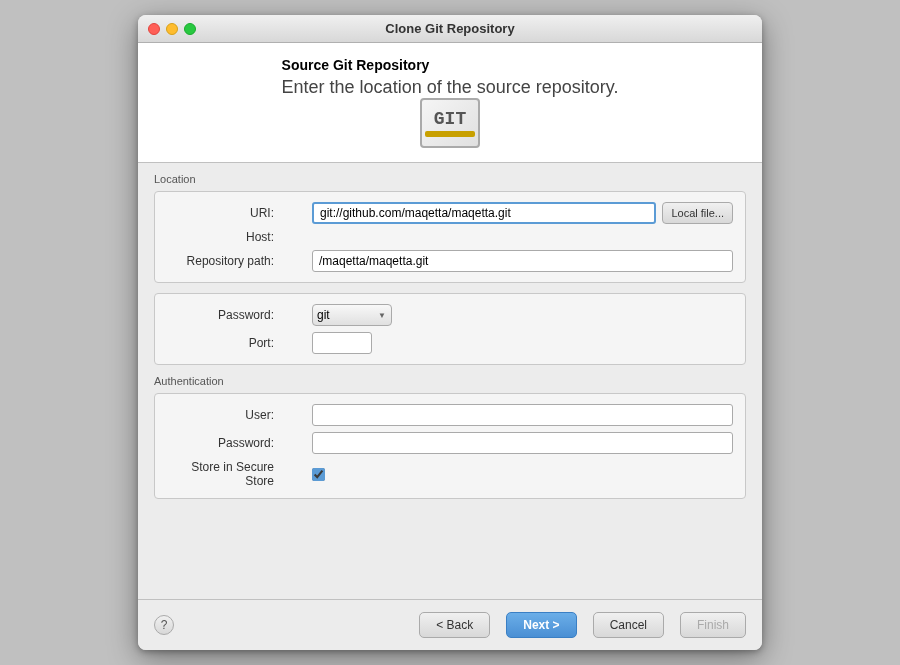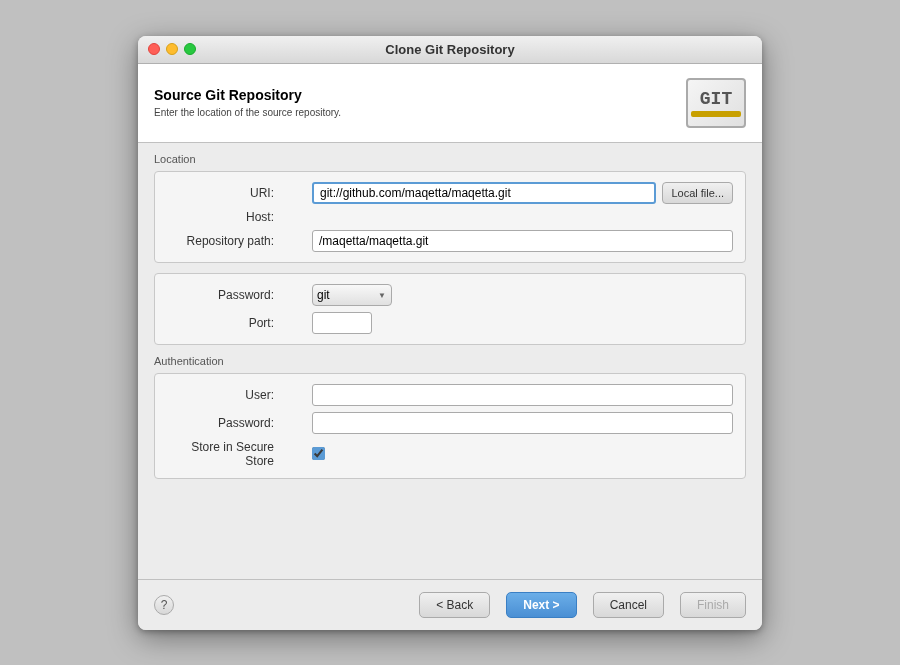--- a/index.html
+++ b/index.html
@@ -50,29 +50,30 @@
       font-weight: bold;
       color: #333;
     }
     .header-section {
       background: white;
       padding: 14px 16px 14px 16px;
       border-bottom: 1px solid #c0c0c0;
       display: flex;
       align-items: center;
       justify-content: space-between;
+      flex-direction: column;
     }
     .header-text h2 {
       font-size: 14px;
       font-weight: bold;
       color: #000;
       margin-bottom: 4px;
     }
     .header-text p {
-      font-size: 10px;
+      font-size: 18px;
       color: #444;
     }
     .git-logo {
       width: 60px;
       height: 50px;
       background: linear-gradient(135deg, #f5f5f5, #e0e0e0);
       border: 2px solid #aaa;
       border-radius: 4px;
       display: flex;
       flex-direction: column;

